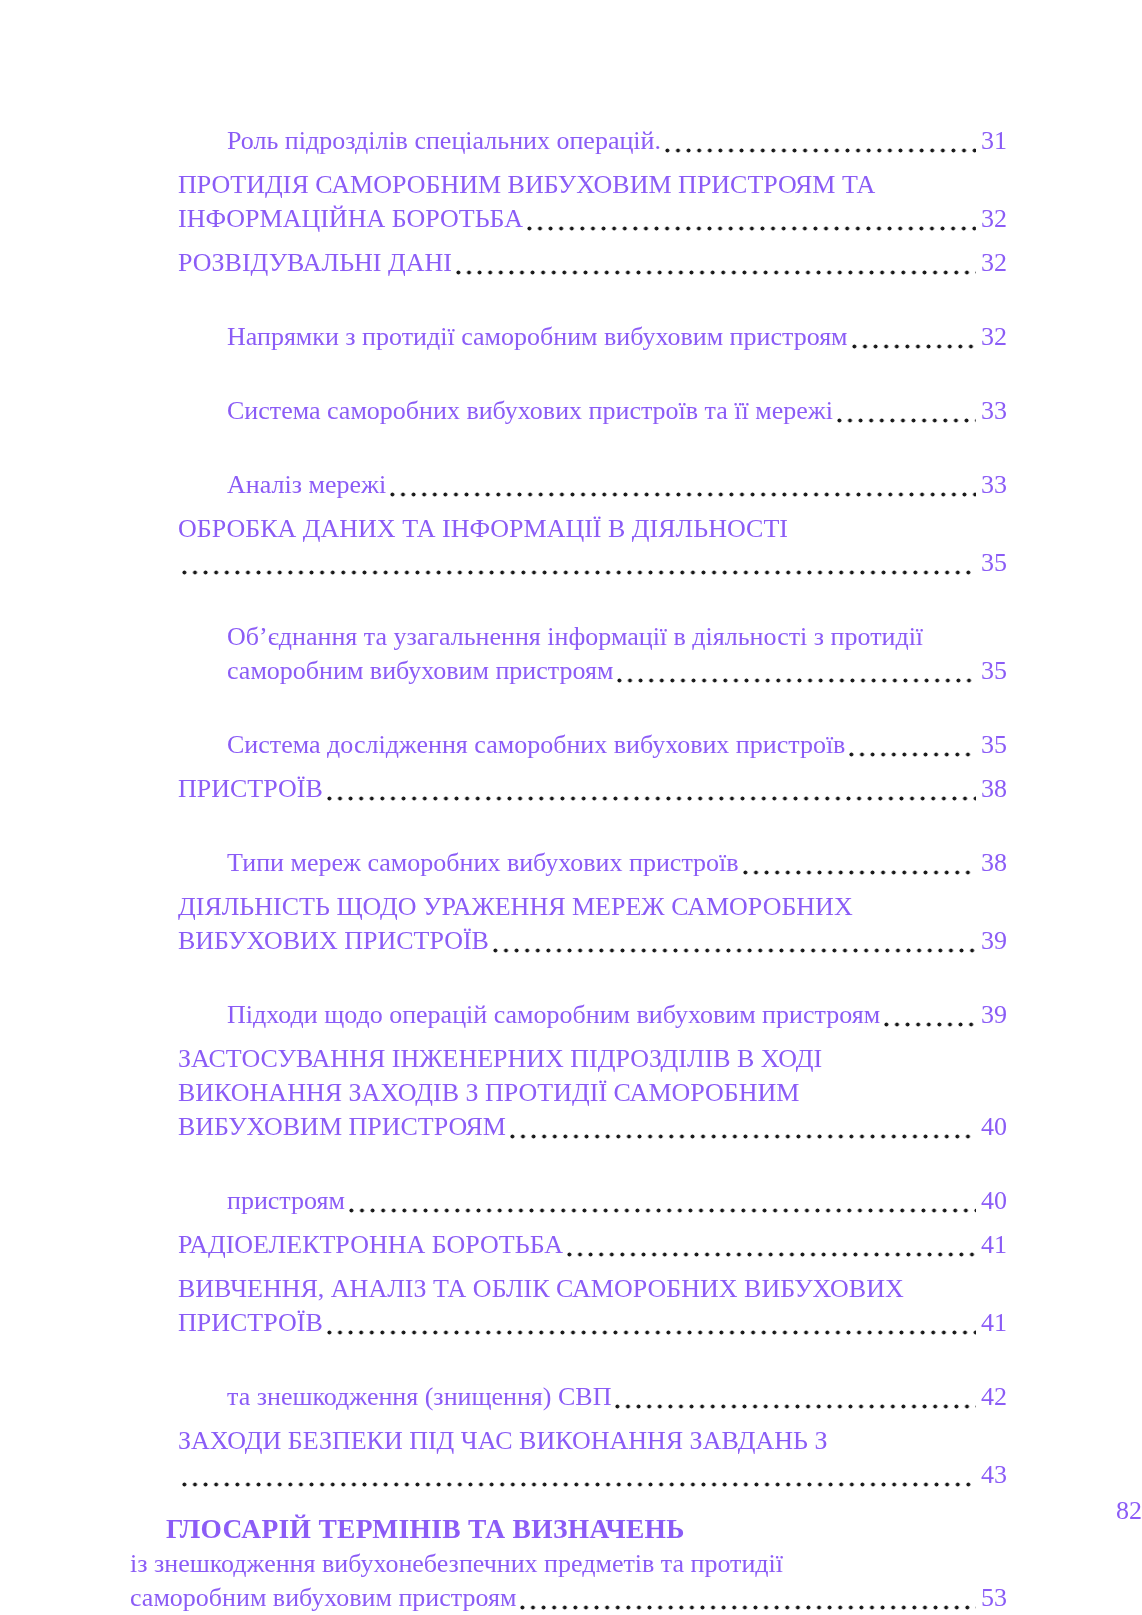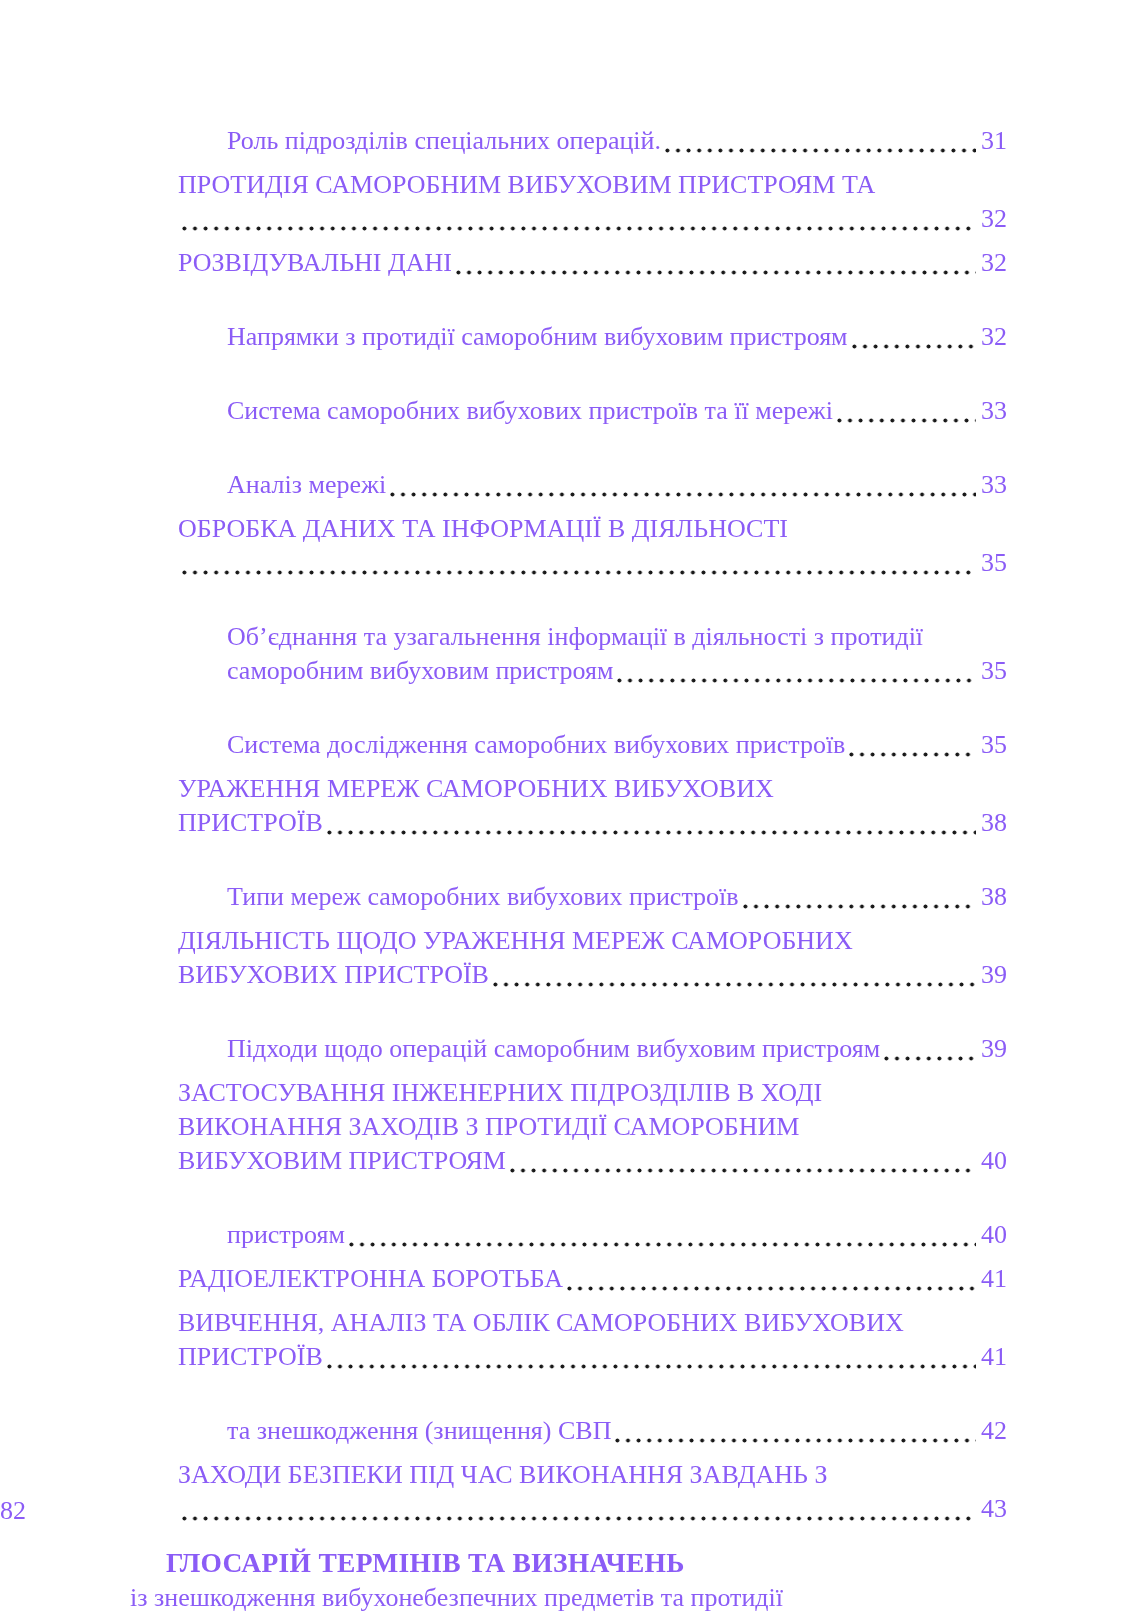--- a/index.html
+++ b/index.html
@@ -50,40 +50,41 @@
     background-image: radial-gradient(circle at 2.4px 2.5px, #181818 1.65px, rgba(0,0,0,0) 2.3px);
     background-size: 10.6px 5px;
     background-repeat: repeat-x;
   }
   .page-num { white-space: nowrap; text-align: center; }
   .folio {
     position: absolute;
     left: 0;
     top: 1494px;
     width: 1142px;
-    text-align: left;
+    text-align: right;
     font-size: 26px;
     line-height: 34px;
   }
 </style>
 </head>
 <body>
 
 <div class="doc-page">
   <div class="toc">
       <div class="entry level-sub">
         <div class="toc-line leader-row">
           <span class="line-text">Роль підрозділів спеціальних операцій.</span>
           <span class="leader"></span>
           <span class="page-num">31</span>
         </div>
       </div>
       <div class="entry level-section">
         <div class="toc-line"><span class="line-text">ПРОТИДІЯ САМОРОБНИМ ВИБУХОВИМ ПРИСТРОЯМ ТА</span></div>
         <div class="toc-line leader-row">
+          <span class="line-text">ІНФОРМАЦІЙНА БОРОТЬБА</span>
           <span class="leader"></span>
           <span class="page-num">32</span>
         </div>
       </div>
       <div class="entry level-section">
         <div class="toc-line leader-row">
           <span class="line-text">РОЗВІДУВАЛЬНІ ДАНІ</span>
           <span class="leader"></span>
           <span class="page-num">32</span>
         </div>
@@ -125,21 +126,20 @@
         </div>
       </div>
       <div class="entry level-sub">
         <div class="toc-line leader-row">
           <span class="line-text">Система дослідження саморобних вибухових пристроїв</span>
           <span class="leader"></span>
           <span class="page-num">35</span>
         </div>
       </div>
       <div class="entry level-section">
-        <div class="toc-line"><span class="line-text">УРАЖЕННЯ МЕРЕЖ САМОРОБНИХ ВИБУХОВИХ</span></div>
         <div class="toc-line leader-row">
           <span class="line-text">ПРИСТРОЇВ</span>
           <span class="leader"></span>
           <span class="page-num">38</span>
         </div>
       </div>
       <div class="entry level-sub">
         <div class="toc-line leader-row">
           <span class="line-text">Типи мереж саморобних вибухових пристроїв</span>
           <span class="leader"></span>

